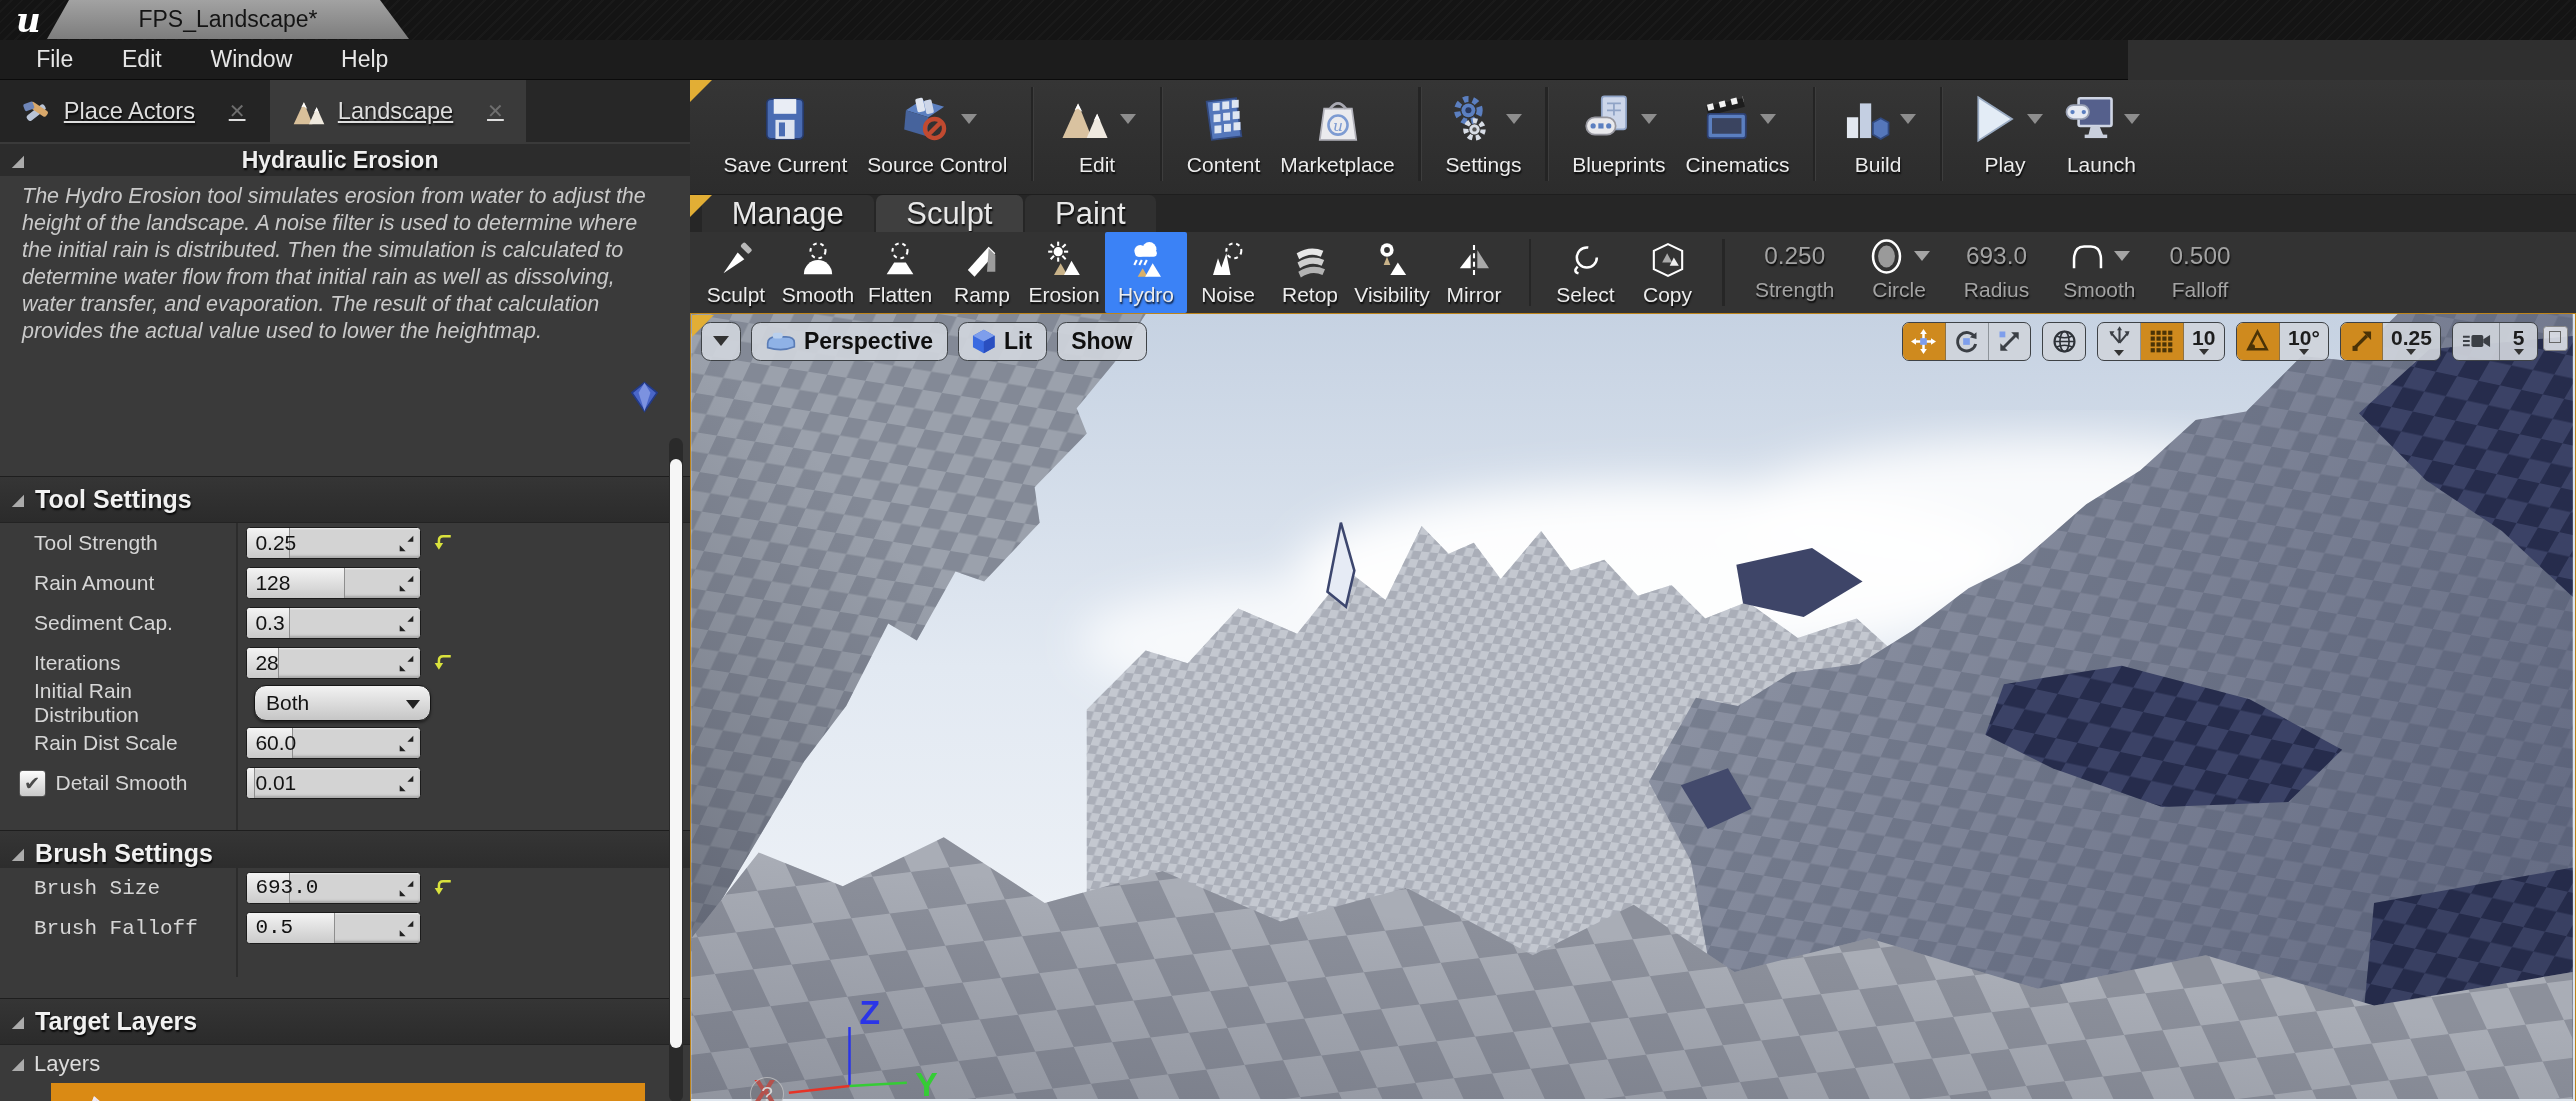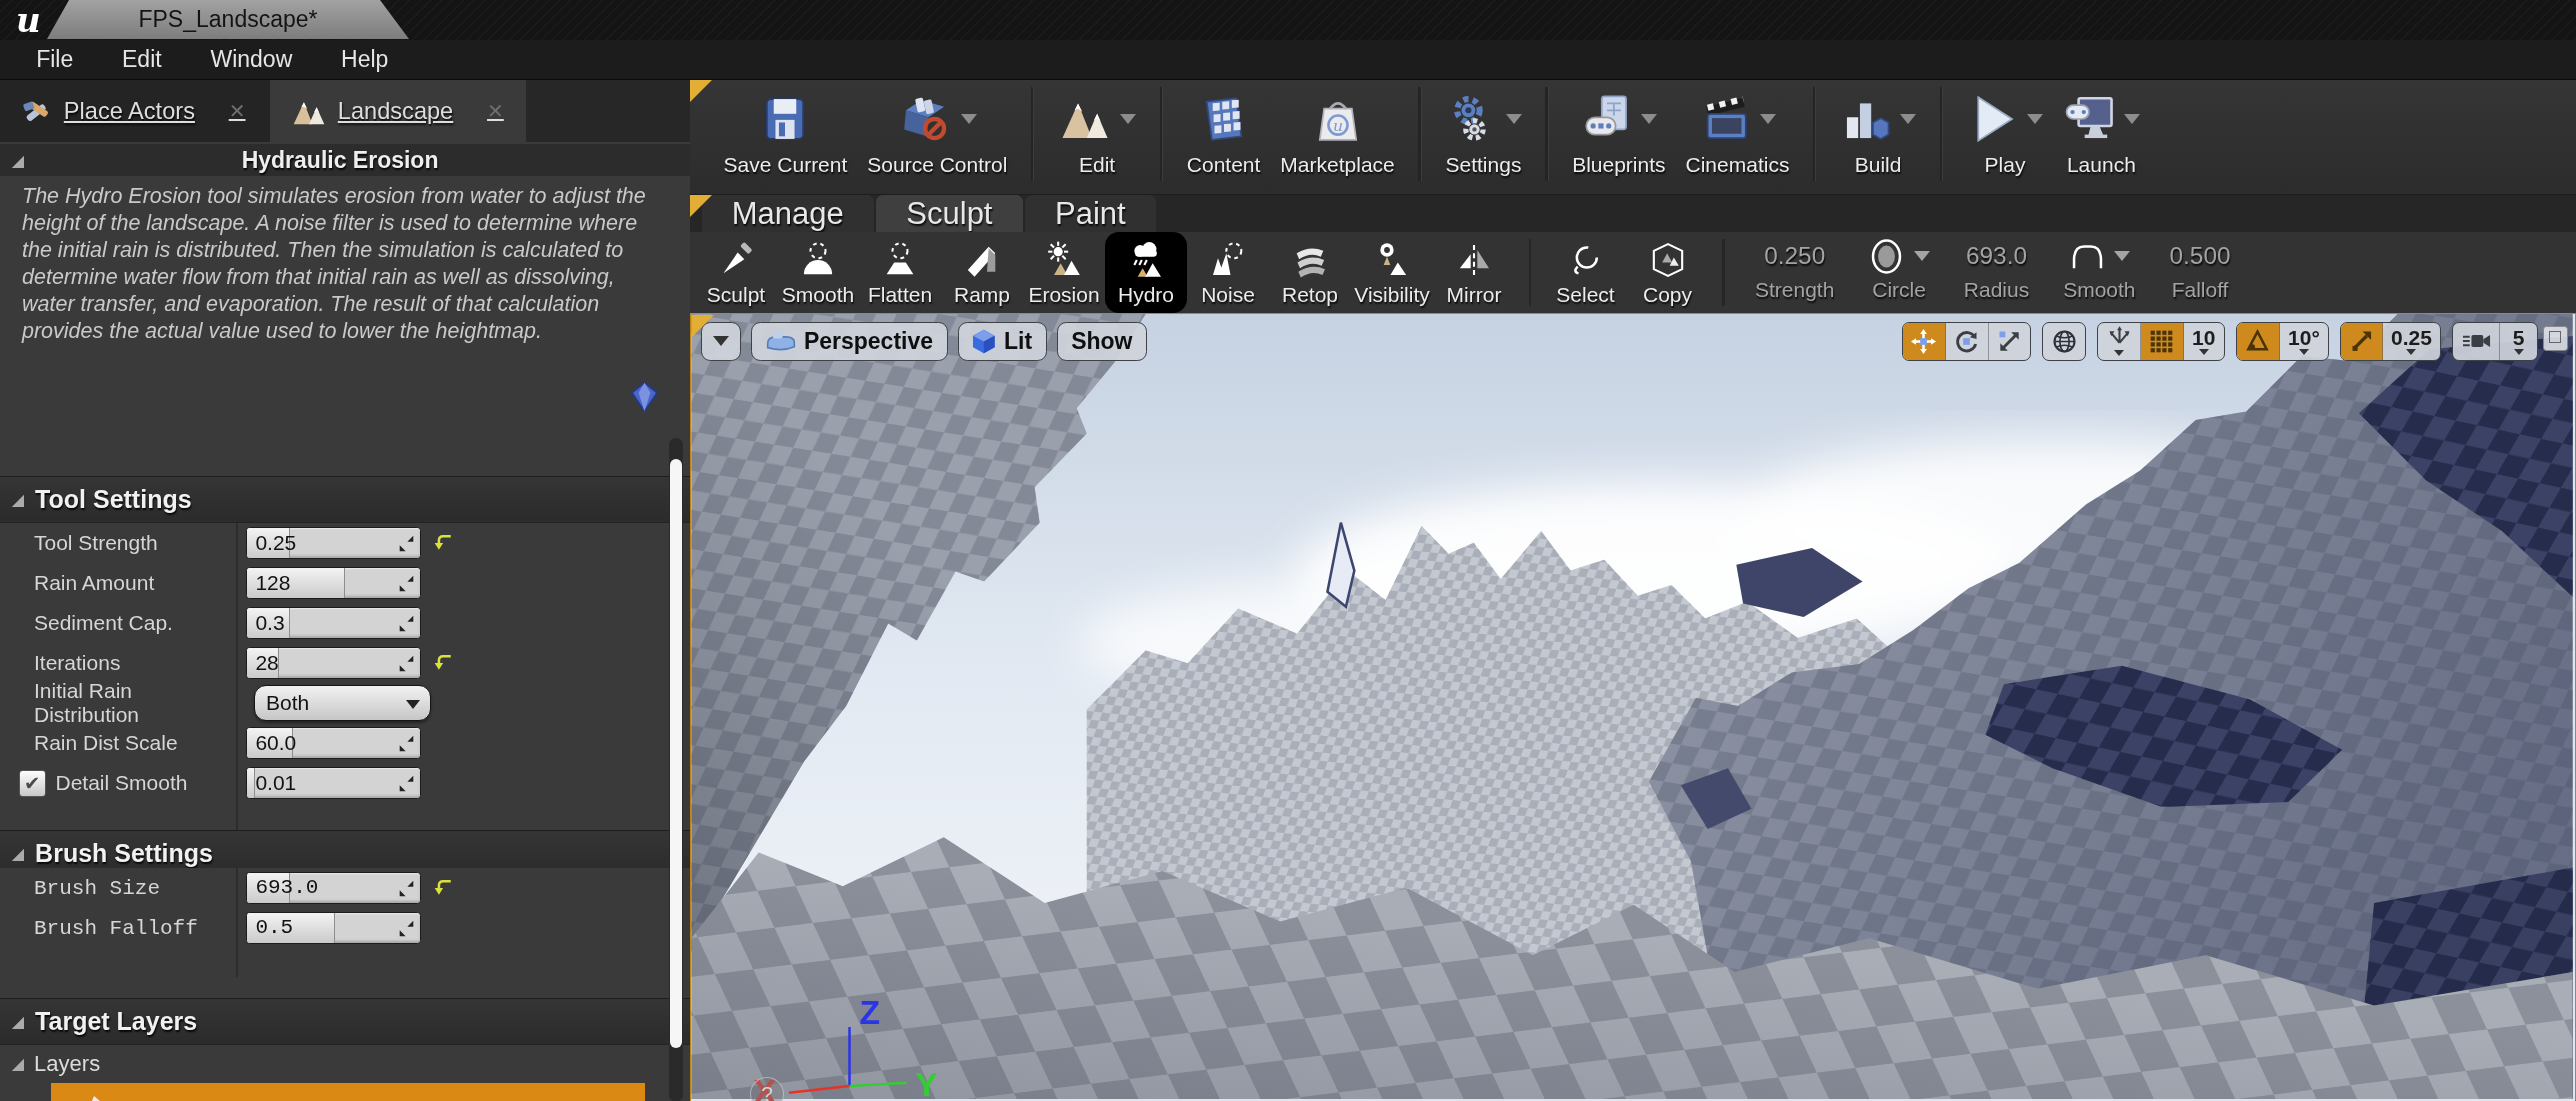--- a/index.html
+++ b/index.html
@@ -10,21 +10,21 @@
   .titlebar{position:absolute;left:0;top:0;width:2576px;height:40px;background:#141414;
     background-image:repeating-linear-gradient(135deg,rgba(255,255,255,.025) 0 1.7px,transparent 1.7px 7.6px);}
   .ue-logo{position:absolute;left:8.4px;top:0px;width:40px;height:40px;color:#fff;
     font-family:"DejaVu Serif",serif;font-style:italic;font-weight:bold;font-size:34px;line-height:40px;text-align:center;}
   .doc-tab{position:absolute;left:47px;top:0;width:362px;height:39px;
     background:linear-gradient(#a2a2a2,#7d7d7d);
     clip-path:polygon(22px 0,333px 0,362px 39px,0 39px);
     display:flex;align-items:center;justify-content:center;
     font-size:23px;color:#141414;}
   
-  .menubar{position:absolute;left:0;top:40px;width:2576px;height:40px;background:#1c1c1c;
+  .menubar{position:absolute;left:0;top:40px;width:2128px;height:40px;background:#1c1c1c;
     border-bottom:0.8px solid #0b0b0b;display:flex;align-items:center;padding-left:11.8px;box-sizing:border-box;}
   .menu-item{padding:0 24.4px;font-size:23px;color:#e6e6e6;}
   
   .left-panel{position:absolute;left:0;top:80px;width:690px;height:1022px;background:#3a3a3a;overflow:hidden;}
   .ptabs{position:absolute;left:0;top:0;width:690px;height:62px;background:#272727;display:flex;}
   .ptab{display:flex;align-items:center;gap:11.8px;padding:0 22px;font-size:23.6px;color:#dedede;text-decoration:underline;}
   .ptab.inactive{background:#242424;width:226px;}
   .ptab.active{background:#3a3a3a;}
   .ghostx{color:#6e6e6e;font-size:20px;margin-left:22px;}
   .hdr1{position:absolute;left:0;top:64px;width:690px;height:32px;background:#2c2c2c;
@@ -77,21 +77,21 @@
   .corner-tri{position:absolute;width:0;height:0;border-top:22px solid #e2ae35;border-right:22px solid transparent;z-index:30;}
   
   .tools-panel{position:absolute;left:690px;top:195px;width:1886px;height:118px;background:#333;}
   .mtabs{position:absolute;left:0;top:0;width:1886px;height:37px;background:#262626;display:flex;padding-left:11.8px;}
   .mtab{padding:0 30px;display:flex;align-items:center;font-size:31px;color:#e8e8e8;background:#303030;
     border-radius:6.7px 6.7px 0 0;margin-right:2.5px;}
   .mtab.active{background:#3f3f3f;}
   .trow{position:absolute;left:0;top:37px;width:1886px;height:81px;background:#333;display:flex;padding-left:5px;}
   .tool{width:82px;display:flex;flex-direction:column;align-items:center;padding-top:5.9px;font-size:21px;color:#ececec;}
   .tool .tic{height:45px;display:flex;align-items:center;}
-  .tool.active{background:#000000;border-radius:14px;}
+  .tool.active{background:#3b82f6;border-radius:2px;}
   .tsep2{width:2.5px;height:67px;background:#262626;margin:6.7px 13.5px 0;}
   .ctrl{display:flex;flex-direction:column;align-items:center;padding:6.7px 17px 0;color:#a3a3a3;}
   .cval{font-size:24.4px;}
   .clab{font-size:21px;margin-top:4px;}
   .ctrl .icwrap{display:flex;align-items:center;height:35px;}
   
   .viewport{position:absolute;left:690px;top:313px;width:1886px;height:789px;
     border:1.7px solid #bd841a;box-sizing:border-box;overflow:hidden;background:#dfe6ee;}
   .vp-tools-left{position:absolute;left:10px;top:7.6px;display:flex;gap:10px;z-index:20;}
   .vbtn{height:39px;background:rgba(207,212,219,.92);border:1.7px solid #3e4246;border-radius:9.3px;

